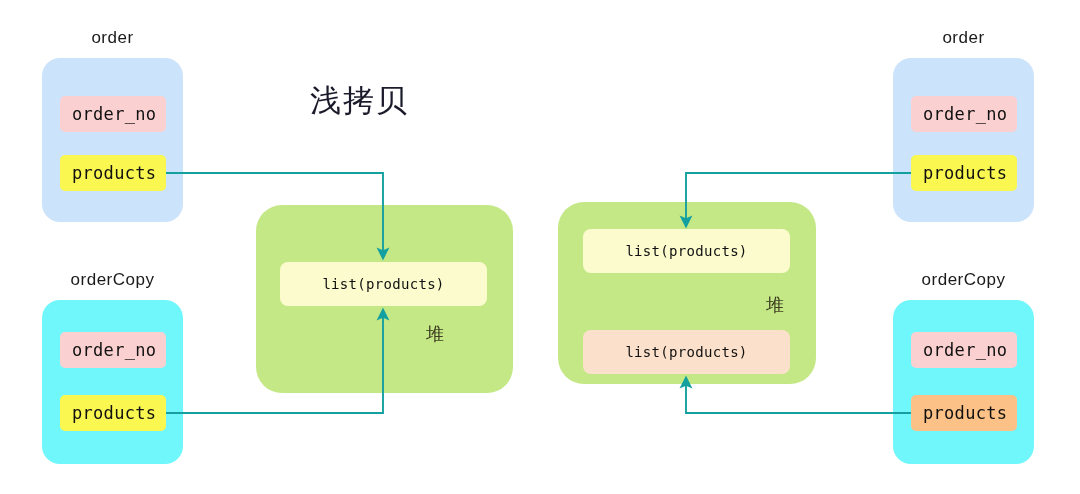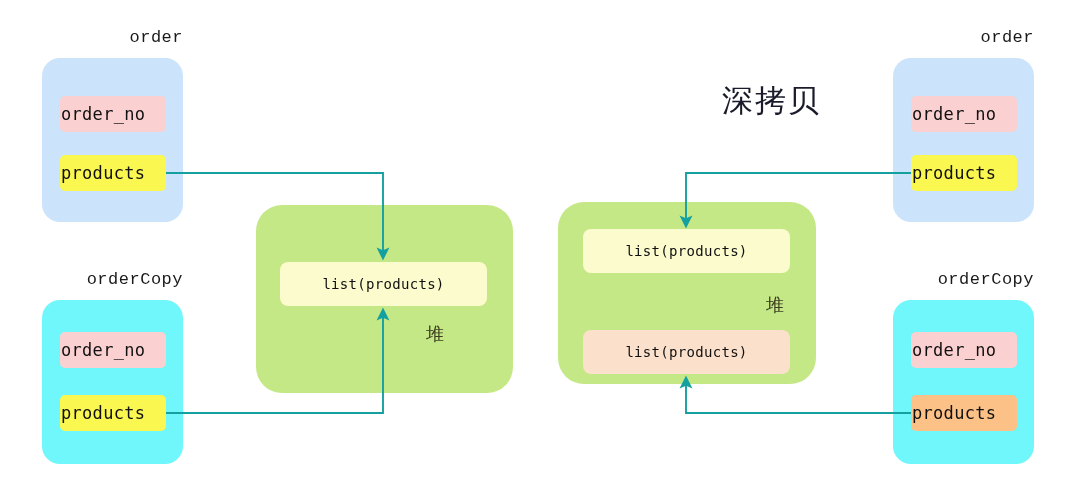--- a/index.html
+++ b/index.html
@@ -22,41 +22,41 @@
   }
   svg.layer {
     position: absolute;
     left: 0;
     top: 0;
     width: 1080px;
     height: 494px;
   }
   .obj-label {
     position: absolute;
-    font-family: Liberation Mono, monospace;
+    font-family: Liberation Sans, sans-serif;
     font-size: 17px;
     color: #1a1a1a;
-    text-align: right;
+    text-align: center;
     white-space: nowrap;
     letter-spacing: 0.5px;
   }
   .obj-box {
     position: absolute;
     border-radius: 18px;
   }
   .field {
     position: absolute;
     border-radius: 5px;
     font-family: "DejaVu Sans Mono", "Liberation Mono", monospace;
     font-size: 17px;
     color: #101010;
     display: flex;
     align-items: center;
     justify-content: flex-start;
-    padding-left: 1px;
+    padding-left: 12px;
     box-sizing: border-box;
     letter-spacing: 0.3px;
   }
   .heap-box {
     position: absolute;
     border-radius: 26px;
   }
   .heap-cell {
     position: absolute;
     border-radius: 8px;
@@ -82,36 +82,36 @@
     color: #1a1a2a;
     white-space: nowrap;
     letter-spacing: 2px;
   }
 </style>
 </head>
 <body>
 
 <div id="diagram-root">
 
+  <div class="section-title" style="left:310px; top:80px;">浅拷贝</div>
 
   <div class="obj-label" style="left:42px; top:28px; width:141px;">order</div>
   <div class="obj-box" style="left:42px; top:58px; width:141px; height:164px; background:#cbe3fb;"></div>
   <div class="field" style="left:60px; top:96px; width:106px; height:36px; background:#fbd0d0;">order_no</div>
   <div class="field" style="left:60px; top:155px; width:106px; height:36px; background:#fbf751;">products</div>
 
   <div class="obj-label" style="left:42px; top:270px; width:141px;">orderCopy</div>
   <div class="obj-box" style="left:42px; top:300px; width:141px; height:164px; background:#6ff7fb;"></div>
   <div class="field" style="left:60px; top:332px; width:106px; height:36px; background:#fbd0d0;">order_no</div>
   <div class="field" style="left:60px; top:395px; width:106px; height:36px; background:#fbf751;">products</div>
 
   <div class="heap-box" style="left:256px; top:205px; width:257px; height:188px; background:#c5e887;"></div>
   <div class="heap-cell" style="left:280px; top:262px; width:207px; height:44px; background:#fbfbce;">list(products)</div>
   <div class="heap-tag" style="left:426px; top:322px;">堆</div>
 
-  <div class="section-title" style="left:722px; top:80px;">深拷贝</div>
 
   <div class="obj-label" style="left:893px; top:28px; width:141px;">order</div>
   <div class="obj-box" style="left:893px; top:58px; width:141px; height:164px; background:#cbe3fb;"></div>
   <div class="field" style="left:911px; top:96px; width:106px; height:36px; background:#fbd0d0;">order_no</div>
   <div class="field" style="left:911px; top:155px; width:106px; height:36px; background:#fbf751;">products</div>
 
   <div class="obj-label" style="left:893px; top:270px; width:141px;">orderCopy</div>
   <div class="obj-box" style="left:893px; top:300px; width:141px; height:164px; background:#6ff7fb;"></div>
   <div class="field" style="left:911px; top:332px; width:106px; height:36px; background:#fbd0d0;">order_no</div>
   <div class="field" style="left:911px; top:395px; width:106px; height:36px; background:#fbc186;">products</div>

